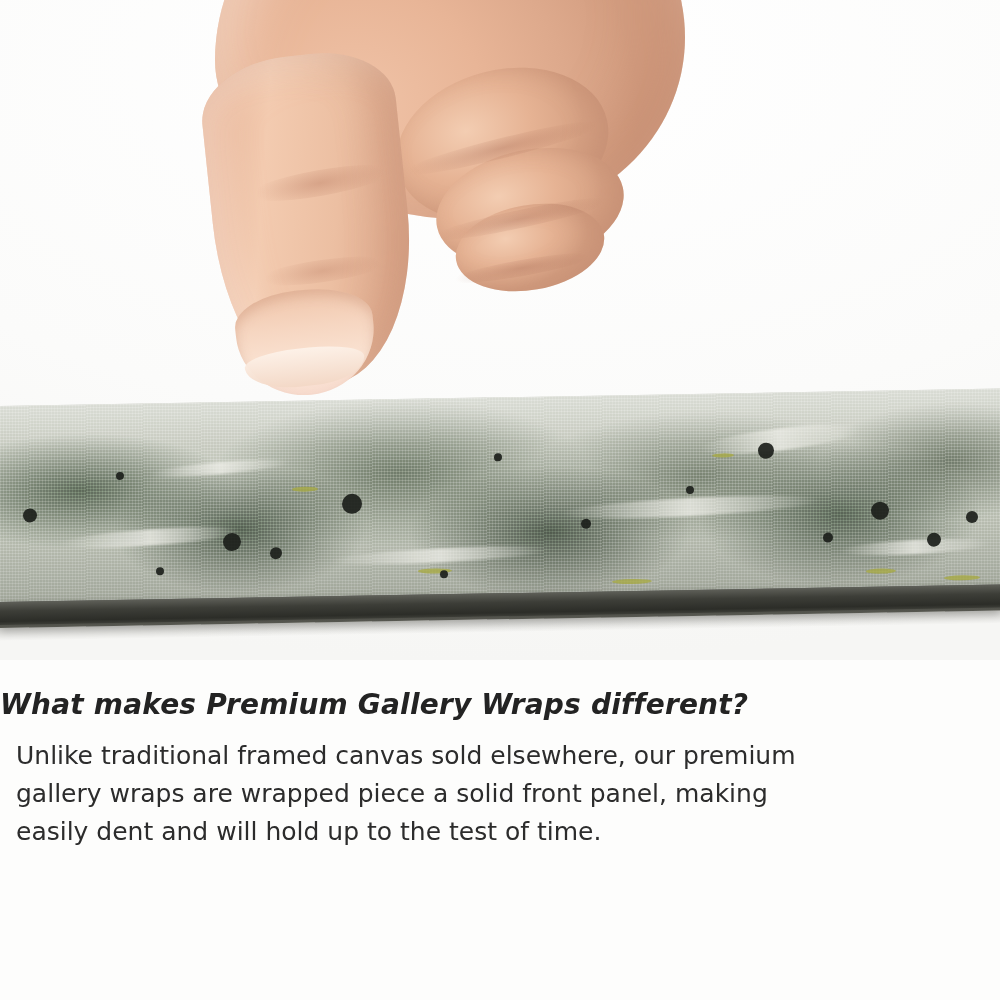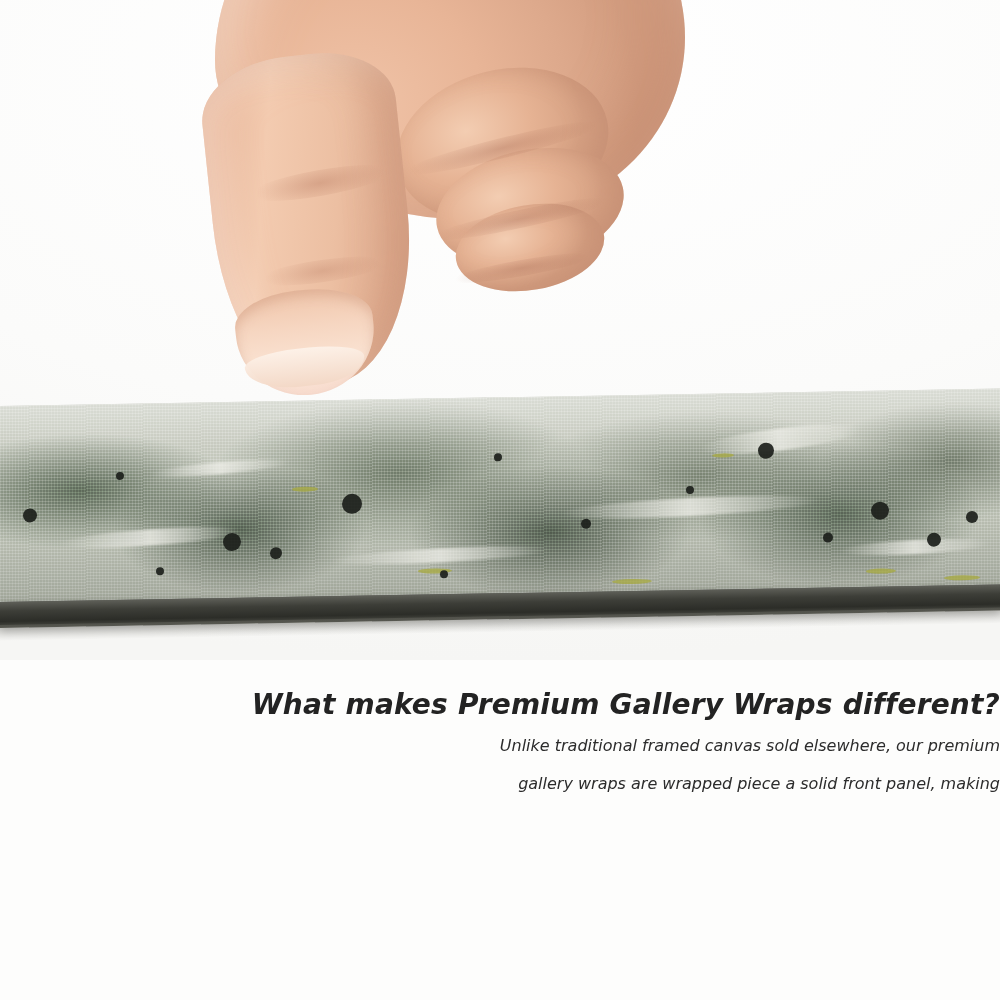--- a/index.html
+++ b/index.html
@@ -238,36 +238,35 @@
     transform-origin: left top;
     background: linear-gradient(180deg, rgba(120,120,112,0.35) 0%, rgba(255,255,255,0) 100%);
   }
 
   
   .caption {
     position: absolute;
     left: 0;
     top: 688px;
     width: 1000px;
-    text-align: right;
+    text-align: left;
     color: #2b2b2b;
     font-family: "DejaVu Sans", sans-serif;
   }
   .caption h2 {
     margin: 0 0 6px 0;
     font-size: 28px;
     font-style: italic;
     font-weight: 700;
     letter-spacing: 0.2px;
     color: #232323;
   }
   .caption p {
-    margin: 0;
-    font-size: 16px;
-    font-style: italic;
+    margin: 16px;
+    font-size: 25px;
     font-weight: 400;
     line-height: 38px;
     color: #2c2c2c;
   }
   .caption .body-line {
     display: block;
   }
   .caption .last-line {
     display: block;
     margin-top: 6px;
@@ -334,16 +333,17 @@
       <div class="wrap-edge"></div>
       <div class="wrap-shadow"></div>
     </div>
   </div>
 
   <div class="caption">
     <h2>What makes Premium Gallery Wraps different?</h2>
     <p>
       <span class="body-line">Unlike traditional framed canvas sold elsewhere, our premium</span>
       <span class="body-line">gallery wraps are wrapped piece a solid front panel, making</span>
+      <span class="body-line">easily dent and will hold up to the test of time.</span>
     </p>
   </div>
 
 </div>
 
 </body></html>

